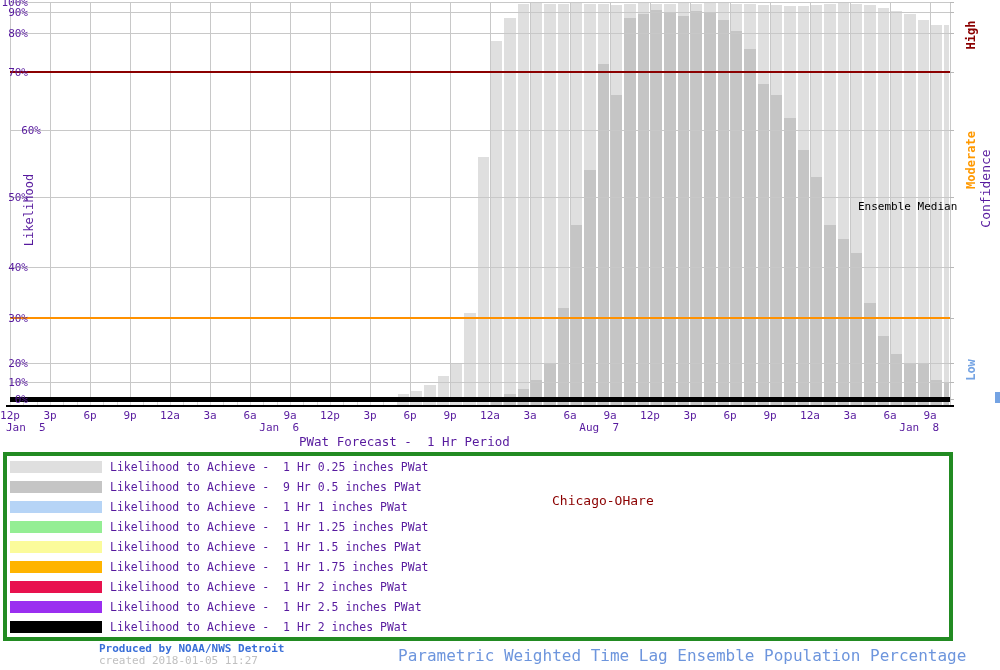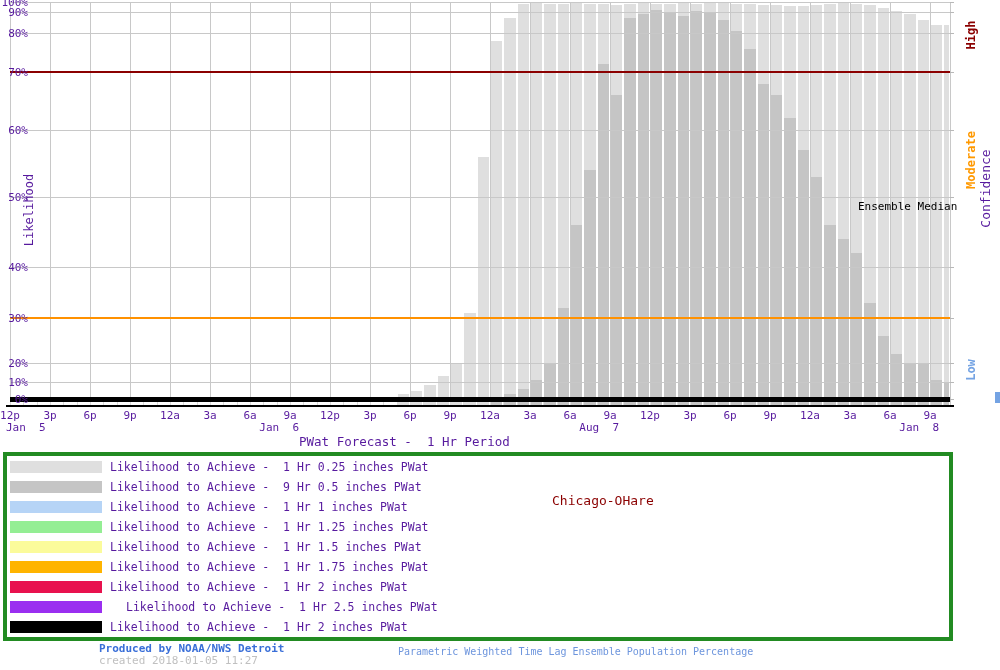--- a/index.html
+++ b/index.html
@@ -20,21 +20,21 @@
   .rot{position:absolute;width:140px;text-align:center;transform:rotate(-90deg);white-space:nowrap;z-index:8;}
   .title{position:absolute;font-weight:normal;font-size:12.5px;color:#571a9e;white-space:pre;z-index:8;}
   .median-label{position:absolute;font-size:11px;color:#000;z-index:8;}
   .legend-box{position:absolute;left:3px;top:452px;width:942px;height:181px;
               border:4px solid #228b22;background:#ffffff;z-index:9;}
   .legend-swatch{position:absolute;left:3px;width:92px;height:12px;}
   .legend-label{position:absolute;left:103px;font-size:11.5px;color:#571a9e;white-space:pre;}
   .station{position:absolute;left:545px;top:37px;font-size:13px;color:#8b0000;}
   .footer-produced{position:absolute;left:99px;top:642px;font-size:11px;font-weight:bold;color:#3a6fd8;z-index:9;}
   .footer-created{position:absolute;left:99px;top:654px;font-size:11px;color:#c0c0c0;z-index:9;}
-  .footer-desc{position:absolute;left:398px;top:646px;font-size:10px;color:#6d95dd;z-index:9;}
+  .footer-desc{position:absolute;left:398px;top:646px;font-size:16px;color:#6d95dd;z-index:9;}
   .edge-mark{position:absolute;background:#74a3e3;z-index:7;}
 </style>
 </head>
 <body>
 
 <div id="app">
 
   <div id="plot">
       <div class="vgrid" style="left: 10px; top: 2px; height: 404px;"></div>
       <div class="vgrid" style="left: 50px; top: 2px; height: 404px;"></div>
@@ -231,21 +231,21 @@
       <div class="htick" style="left: 890px; top: 402px;"></div>
       <div class="htick" style="left: 903.333px; top: 402px;"></div>
       <div class="htick" style="left: 916.667px; top: 402px;"></div>
       <div class="htick" style="left: 930px; top: 402px;"></div>
       <div class="htick" style="left: 943.333px; top: 402px;"></div>
       <div class="axisline" style="left: 6px; width: 948px; top: 405px; height: 2px;"></div>
       <div class="ytick-label" style="left: 0px; top: -4px;">100%</div>
       <div class="ytick-label" style="left: 0px; top: 6px;">90%</div>
       <div class="ytick-label" style="left: 0px; top: 27px;">80%</div>
       <div class="ytick-label" style="left: 0px; top: 66px;">70%</div>
-      <div class="ytick-label" style="left: 0px; top: 124px;">60%</div>
+      <div class="ytick-label" style="left: 0px; top: 124px; padding-left: 13px;">60%</div>
       <div class="ytick-label" style="left: 0px; top: 191px;">50%</div>
       <div class="ytick-label" style="left: 0px; top: 261px;">40%</div>
       <div class="ytick-label" style="left: 0px; top: 312px;">30%</div>
       <div class="ytick-label" style="left: 0px; top: 357px;">20%</div>
       <div class="ytick-label" style="left: 0px; top: 376px;">10%</div>
       <div class="ytick-label" style="left: 0px; top: 393px;">0%</div>
       <div class="xtick-label" style="left: -10px; top: 409px;">12p</div>
       <div class="xtick-label" style="left: 30px; top: 409px;">3p</div>
       <div class="xtick-label" style="left: 70px; top: 409px;">6p</div>
       <div class="xtick-label" style="left: 110px; top: 409px;">9p</div>
@@ -298,21 +298,21 @@
         <div class="legend-label" style="top: 44px;">Likelihood to Achieve -  1 Hr 1 inches PWat</div>
         <div class="legend-swatch" style="top: 65px; background: rgb(148, 238, 148);"></div>
         <div class="legend-label" style="top: 64px;">Likelihood to Achieve -  1 Hr 1.25 inches PWat</div>
         <div class="legend-swatch" style="top: 85px; background: rgb(251, 251, 155);"></div>
         <div class="legend-label" style="top: 84px;">Likelihood to Achieve -  1 Hr 1.5 inches PWat</div>
         <div class="legend-swatch" style="top: 105px; background: rgb(255, 180, 0);"></div>
         <div class="legend-label" style="top: 104px;">Likelihood to Achieve -  1 Hr 1.75 inches PWat</div>
         <div class="legend-swatch" style="top: 125px; background: rgb(232, 17, 78);"></div>
         <div class="legend-label" style="top: 124px;">Likelihood to Achieve -  1 Hr 2 inches PWat</div>
         <div class="legend-swatch" style="top: 145px; background: rgb(154, 47, 240);"></div>
-        <div class="legend-label" style="top: 144px; margin-left: 16px;">Likelihood to Achieve -  1 Hr 2.5 inches PWat</div>
+        <div class="legend-label" style="top: 144px;">Likelihood to Achieve -  1 Hr 2.5 inches PWat</div>
         <div class="legend-swatch" style="top: 165px; background: rgb(0, 0, 0);"></div>
         <div class="legend-label" style="top: 164px;">Likelihood to Achieve -  1 Hr 2 inches PWat</div>
       </div>
     <div class="station">Chicago-OHare</div>
   </div>
 
   <div class="footer-produced">Produced by NOAA/NWS Detroit</div>
   <div class="footer-created">created 2018-01-05 11:27</div>
   <div class="footer-desc">Parametric Weighted Time Lag Ensemble Population Percentage</div>
 </div>

